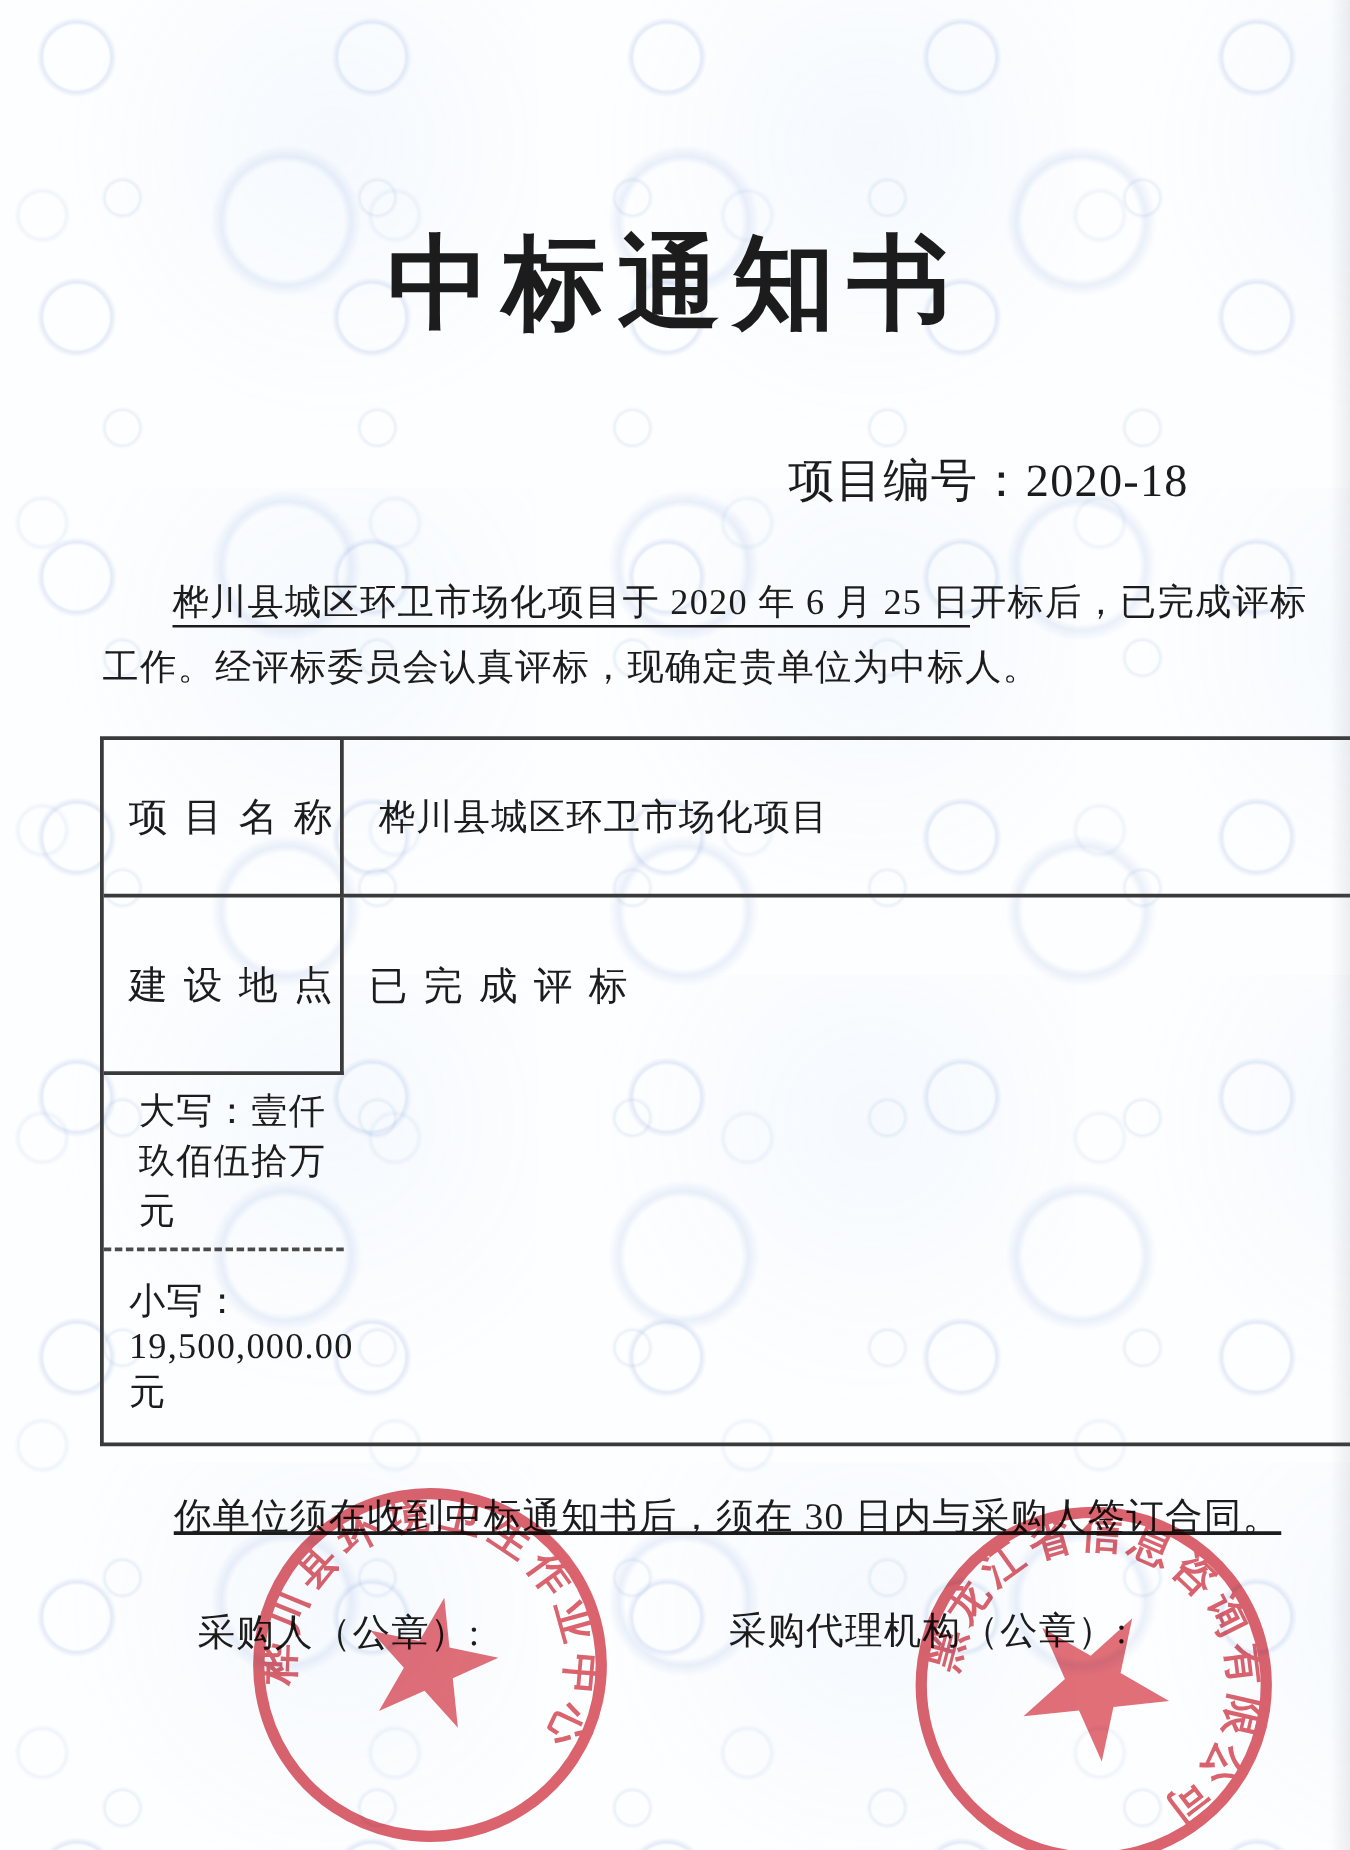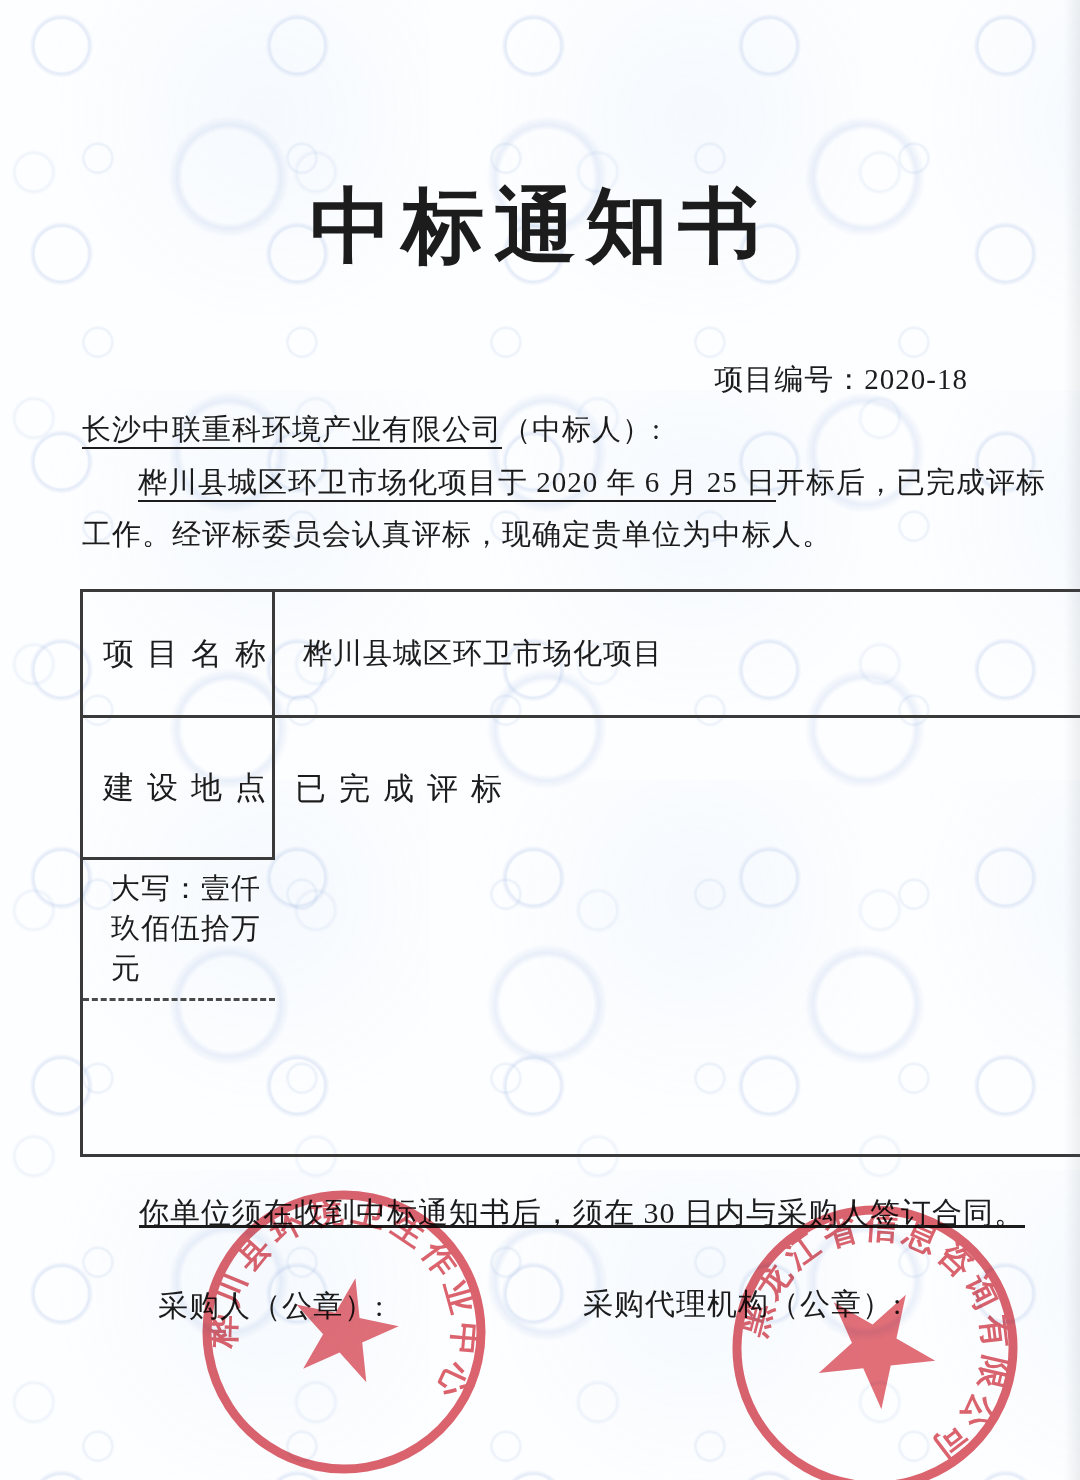--- a/index.html
+++ b/index.html
@@ -27,22 +27,22 @@
     background:linear-gradient(to right, rgba(0,0,0,0), rgba(90,100,110,0.10));
     pointer-events:none;
   }
   .title{
     position:absolute;top:178px;left:0;width:100%;
     margin:0;text-align:center;
     font-size:82px;font-weight:700;letter-spacing:10px;
     line-height:1.2;
   }
   .project-no{
-    position:absolute;top:360px;right:112px;
-    font-size:29px;letter-spacing:1px;white-space:nowrap;
+    position:absolute;top:360px;right:129px;
+    font-size:37px;letter-spacing:1px;white-space:nowrap;
   }
   .line{position:absolute;left:82px;width:900px;margin:0;font-size:29px;letter-spacing:1px;line-height:1.45;white-space:nowrap;}
   .addressee{top:408px;}
   .para1{top:461px;text-indent:56px;}
   .para2{top:513px;}
   .u{border-bottom:2px solid #1c1c1c;padding-bottom:2px;}
   .tbl{
     position:absolute;left:80px;top:557px;width:1020px;height:568px;
     border:3px solid #3a3a3a;
     display:grid;
@@ -90,35 +90,35 @@
 </style>
 </head>
 <body>
 
 <div class="paper">
 
   <h1 class="title">中标通知书</h1>
 
   <div class="project-no"><span>项目编号：</span><span>2020-18</span></div>
 
-  <p class="line addressee"><span class="u">长沙中联重科环境产业有限公司</span><span>（中标人）:</span></p>
 
   <p class="line para1"><span class="u">桦川县城区环卫市场化项目于 2020 年 6 月 25 日</span><span>开标后，已完成评标</span></p>
 
   <p class="line para2">工作。经评标委员会认真评标，现确定贵单位为中标人。</p>
 
   <div class="tbl">
     <div class="cell cell-label rb">项目名称</div>
     <div class="cell cell-value rb">桦川县城区环卫市场化项目</div>
 
     <div class="cell cell-label rb">建设地点</div>
 
     <div class="cell cell-label">已完成评标</div>
     <div class="cell cell-price">
       <div class="price-upper">大写：壹仟玖佰伍拾万元</div>
+      <div class="price-lower">小写：19,500,000.00 元</div>
     </div>
   </div>
 
   <p class="notice">你单位须在收到中标通知书后，须在 30 日内与采购人签订合同。</p>
 
   <div class="sign sign-left">采购人（公章）:</div>
   <div class="sign sign-right">采购代理机构（公章）:</div>
 
   <svg class="stamp stamp-left" width="312" height="300" viewBox="0 0 300 300">
     <defs>

